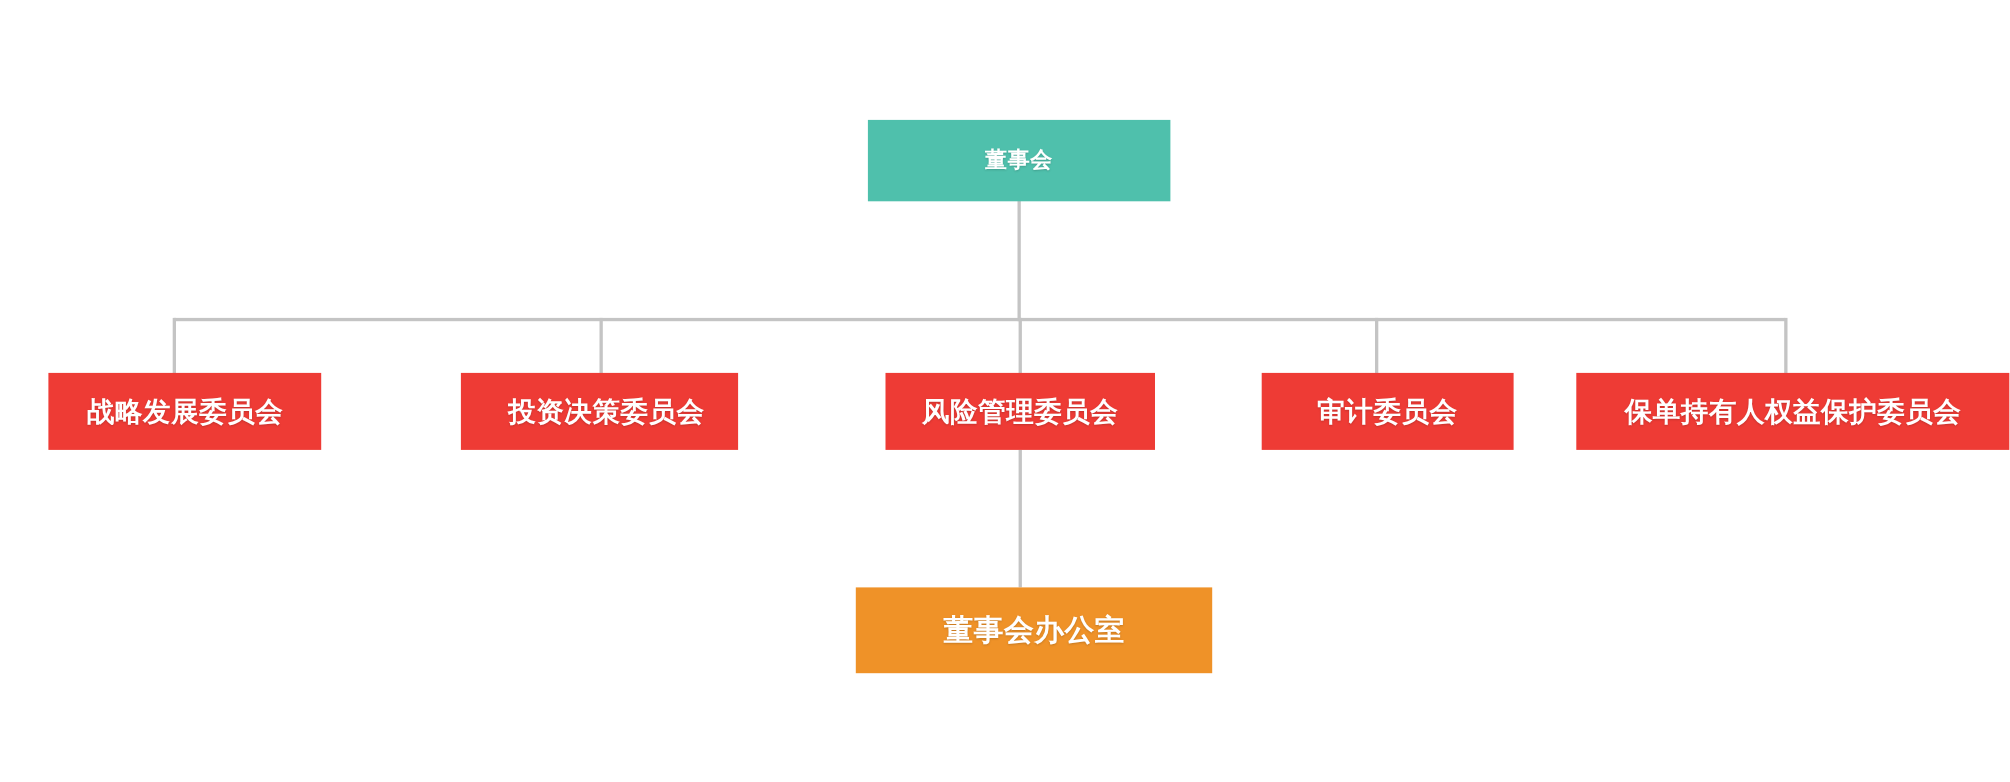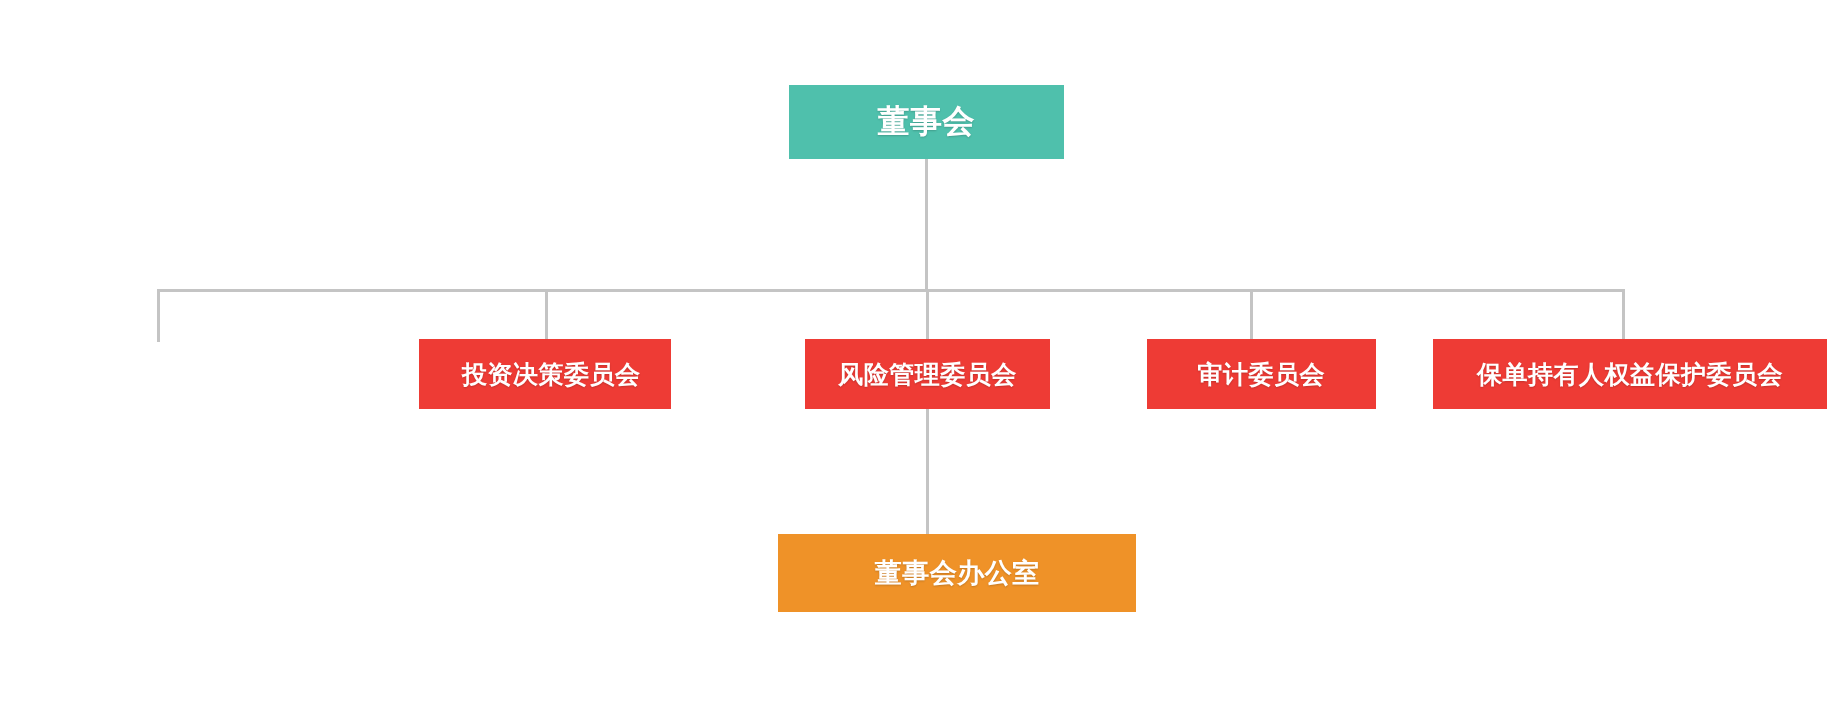--- a/index.html
+++ b/index.html
@@ -25,21 +25,22 @@
     align-items: center;
     justify-content: center;
     color: #ffffff;
     font-weight: bold;
     letter-spacing: 0.5px;
     white-space: nowrap;
     text-shadow: 0 1px 2px rgba(0,0,0,0.18);
     z-index: 3;
   }
   .node-root {
-    font-size: 32px;
+    font-size: 20px;
+    margin-top: 24px;
   }
   .node-committee {
     font-size: 25px;
   }
   .node-office {
     font-size: 27px;
   }
   .connector {
     position: absolute;
     background: #c4c4c4;
@@ -60,20 +61,21 @@
   <div class="connector connector-v" id="drop-0" style="left: 156.964px; top: 289.18px; height: 53.1882px; background: rgb(196, 196, 196);"></div>
   <div class="connector connector-v" id="drop-1" style="left: 544.969px; top: 289.18px; height: 53.1882px; background: rgb(196, 196, 196);"></div>
   <div class="connector connector-v" id="drop-2" style="left: 925.982px; top: 289.18px; height: 53.1882px; background: rgb(196, 196, 196);"></div>
   <div class="connector connector-v" id="drop-3" style="left: 1249.9px; top: 289.18px; height: 53.1882px; background: rgb(196, 196, 196);"></div>
   <div class="connector connector-v" id="drop-4" style="left: 1621.59px; top: 289.18px; height: 53.1882px; background: rgb(196, 196, 196);"></div>
 
   <div class="connector connector-v" id="office-stem" style="left: 925.982px; top: 408.676px; height: 125.471px; background: rgb(196, 196, 196);"></div>
 
   <div class="node node-root" id="node-root" style="left: 788.826px; top: 84.842px; width: 274.982px; height: 74.0874px; background: rgb(79, 192, 172);">董事会</div>
 
+  <div class="node node-committee" id="node-committee-0" style="left: 44.2768px; top: 339.368px; width: 248.183px; height: 69.3076px; background: rgb(238, 59, 53);">战略发展委员会</div>
   <div class="node node-committee" id="node-committee-1" style="left: 419.464px; top: 339.368px; width: 251.679px; height: 69.3076px; background: rgb(238, 59, 53); padding-left: 12px;">投资决策委员会</div>
   <div class="node node-committee" id="node-committee-2" style="left: 805.138px; top: 339.368px; width: 244.688px; height: 70px; background: rgb(238, 59, 53);">风险管理委员会</div>
   <div class="node node-committee" id="node-committee-3" style="left: 1146.54px; top: 339.368px; width: 229.54px; height: 69.3076px; background: rgb(238, 59, 53);">审计委员会</div>
   <div class="node node-committee" id="node-committee-4" style="left: 1433.17px; top: 339.368px; width: 393.83px; height: 69.3076px; background: rgb(238, 59, 53);">保单持有人权益保护委员会</div>
 
-  <div class="node node-office" id="node-office" style="left: 778.339px; top: 534.146px; width: 358px; height: 77.6723px; background: rgb(239, 146, 40);">董事会办公室</div>
+  <div class="node node-office" id="node-office" style="left: 778.339px; top: 534.146px; width: 324px; height: 77.6723px; background: rgb(239, 146, 40);">董事会办公室</div>
 
 </div>
 
 </body></html>

